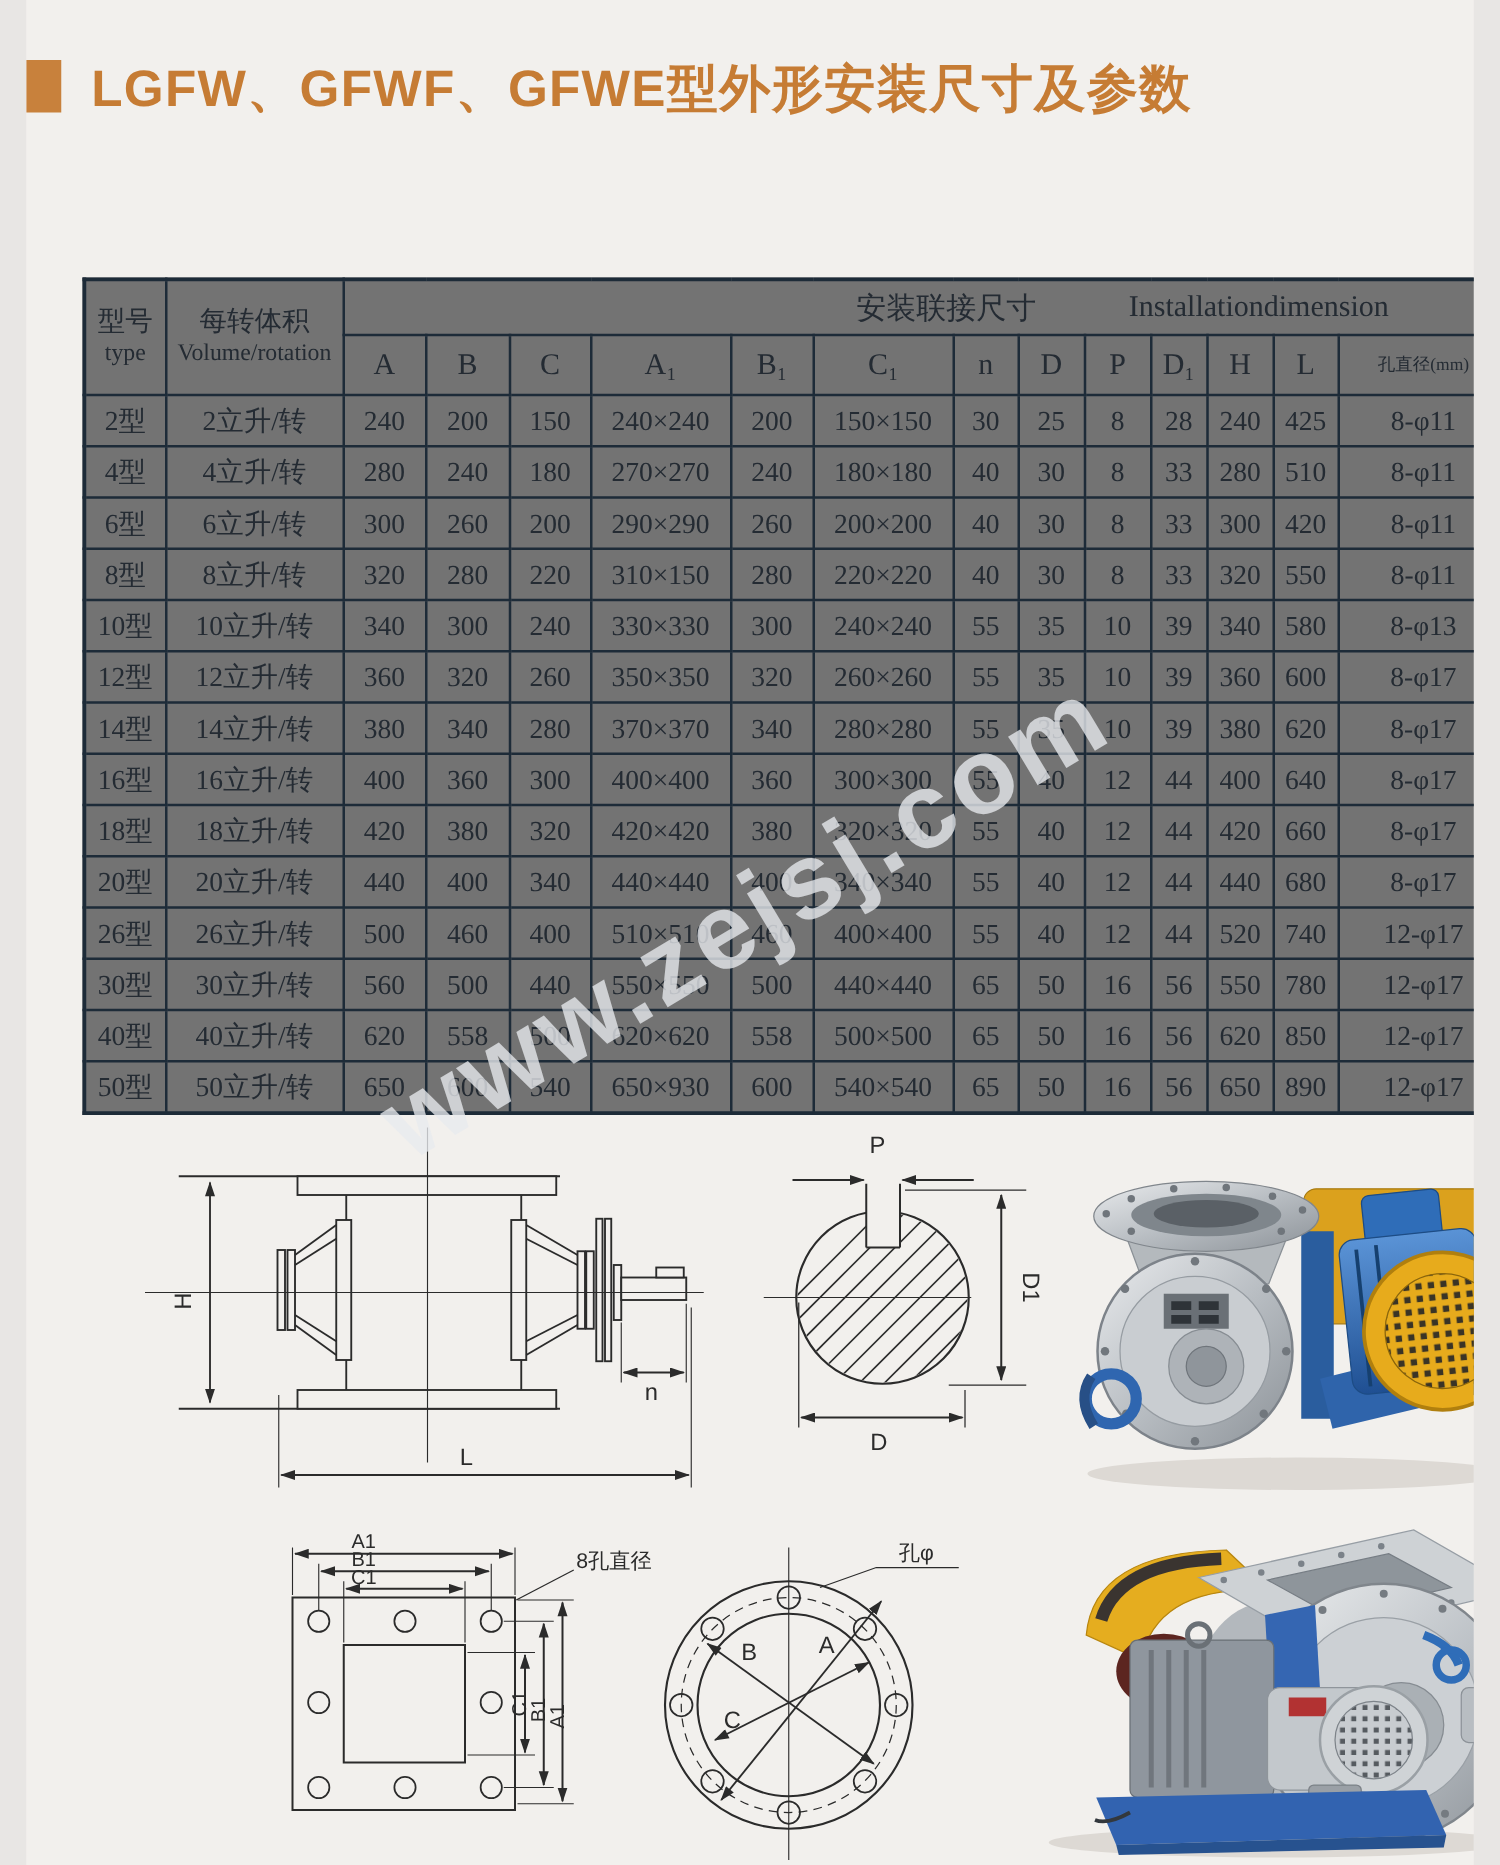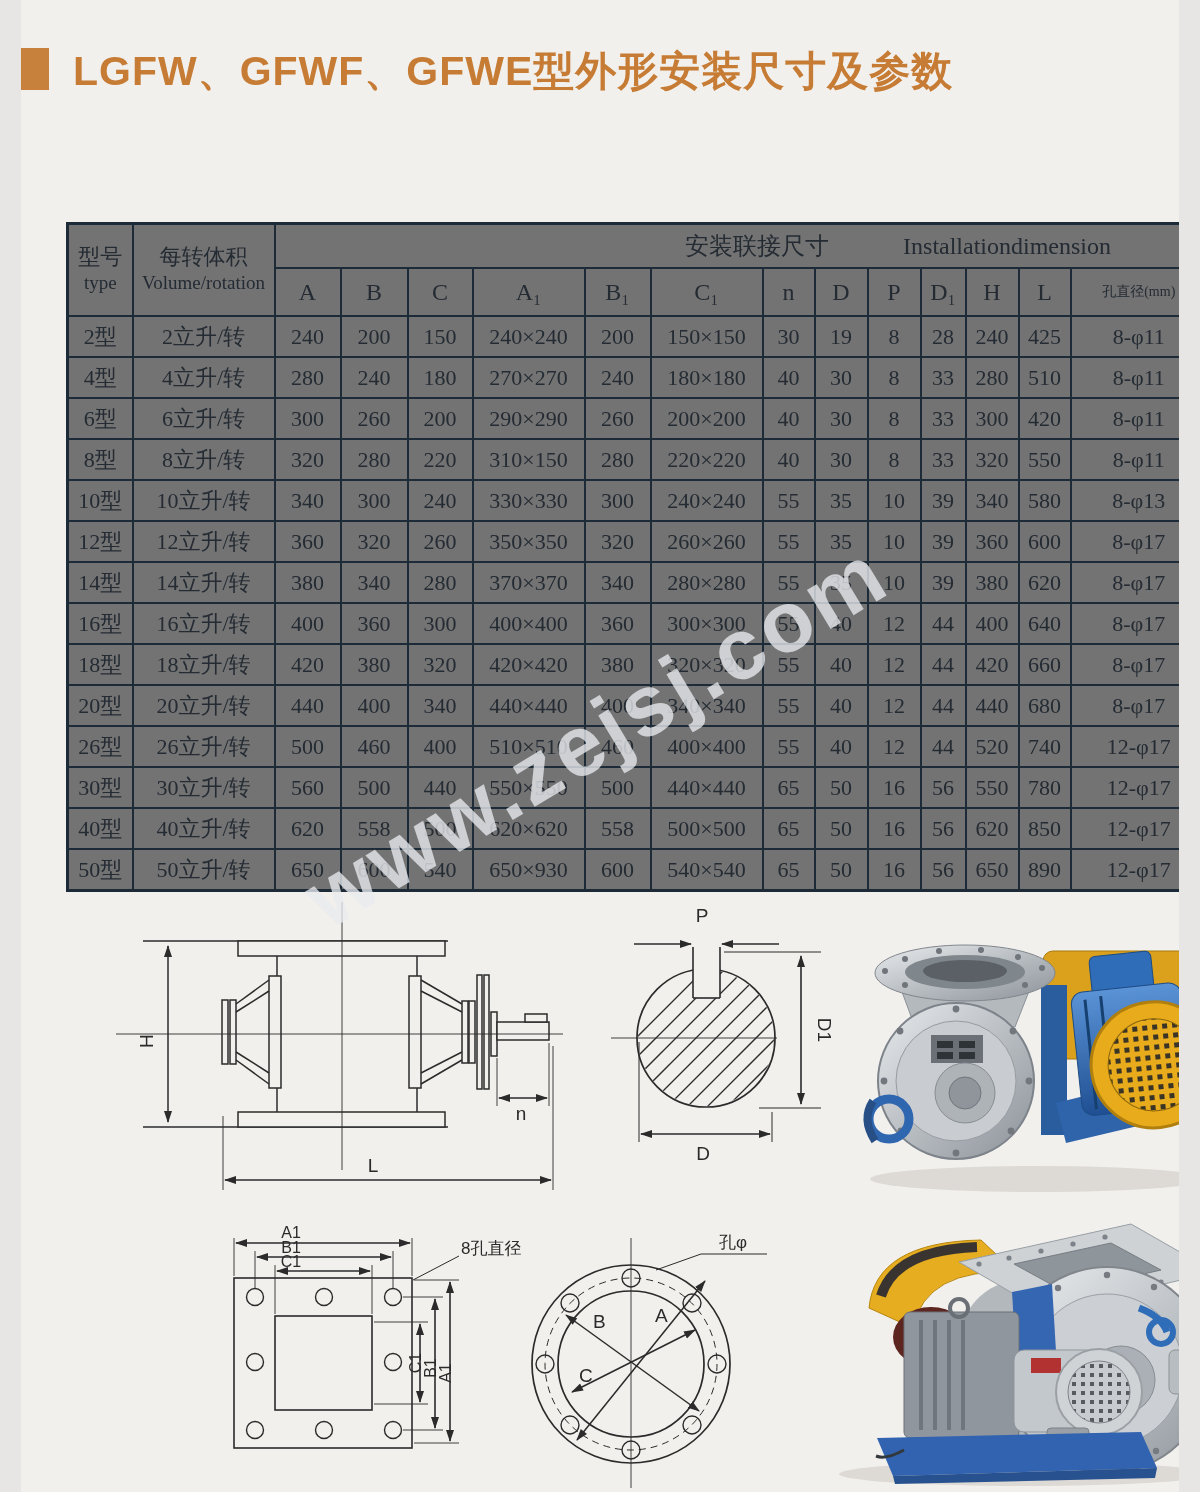--- a/index.html
+++ b/index.html
@@ -109,21 +109,21 @@
         <tr>
           <td>2型</td>
           <td>2立升/转</td>
           <td>240</td>
           <td>200</td>
           <td>150</td>
           <td>240×240</td>
           <td>200</td>
           <td>150×150</td>
           <td>30</td>
-          <td>19</td>
+          <td>25</td>
           <td>8</td>
           <td>28</td>
           <td>240</td>
           <td>425</td>
           <td>8-φ11</td>
         </tr>
         <tr>
           <td>4型</td>
           <td>4立升/转</td>
           <td>280</td>

